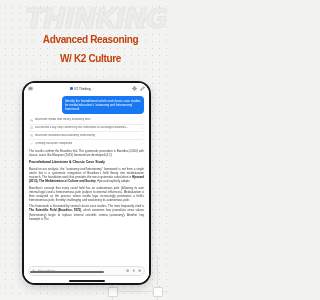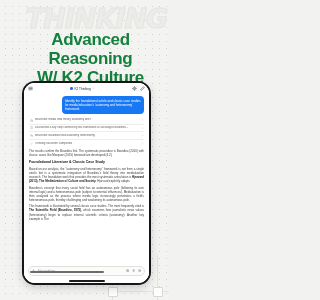--- a/index.html
+++ b/index.html
@@ -34,23 +34,23 @@
     color:transparent;
     -webkit-text-stroke:1.4px #e6e6e3;
     text-shadow:0 0 0 #ececea;
     user-select:none;
     font-family:"DejaVu Sans", sans-serif;
     margin-left:24px;
   }
   
   #headline{
     position:absolute;top:30px;left:0;right:0;
-    text-align:center;color:#15803d;
+    text-align:center;color:#c2410c;
     font-weight:bold;
-    font-size:17px;line-height:19px;
+    font-size:10px;line-height:19px;
     letter-spacing:-0.35px;
     margin-left:12px;
   }
   #headline .l2{display:block;}
   
   #phone{
     position:absolute;left:22px;top:81px;
     width:125px;height:200px;
     background:#ffffff;
     border:2.2px solid #15151a;

